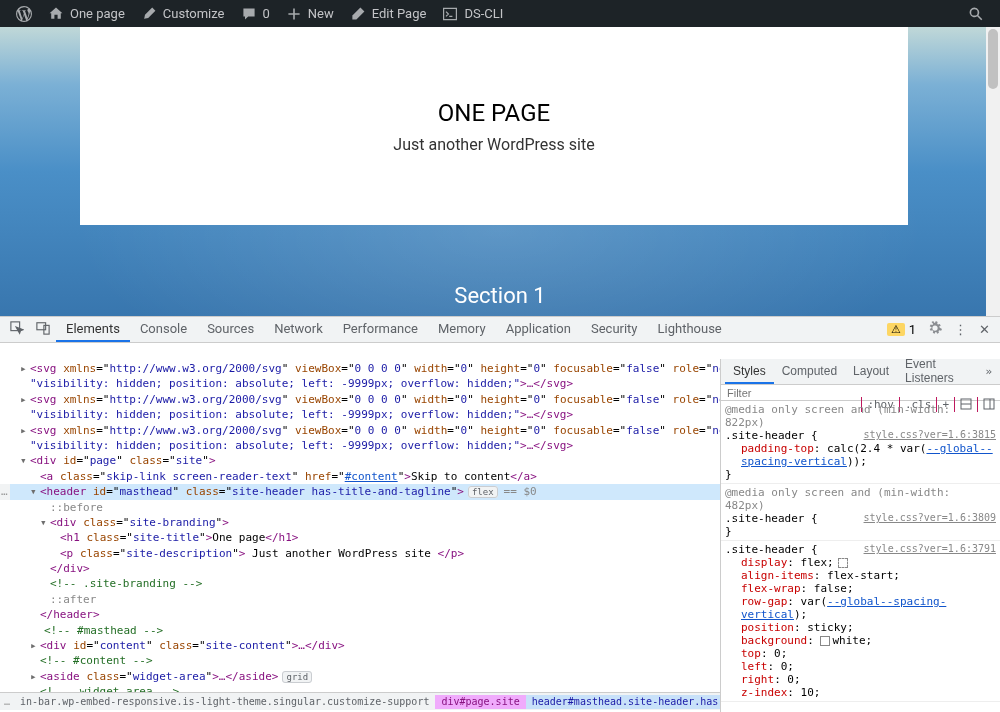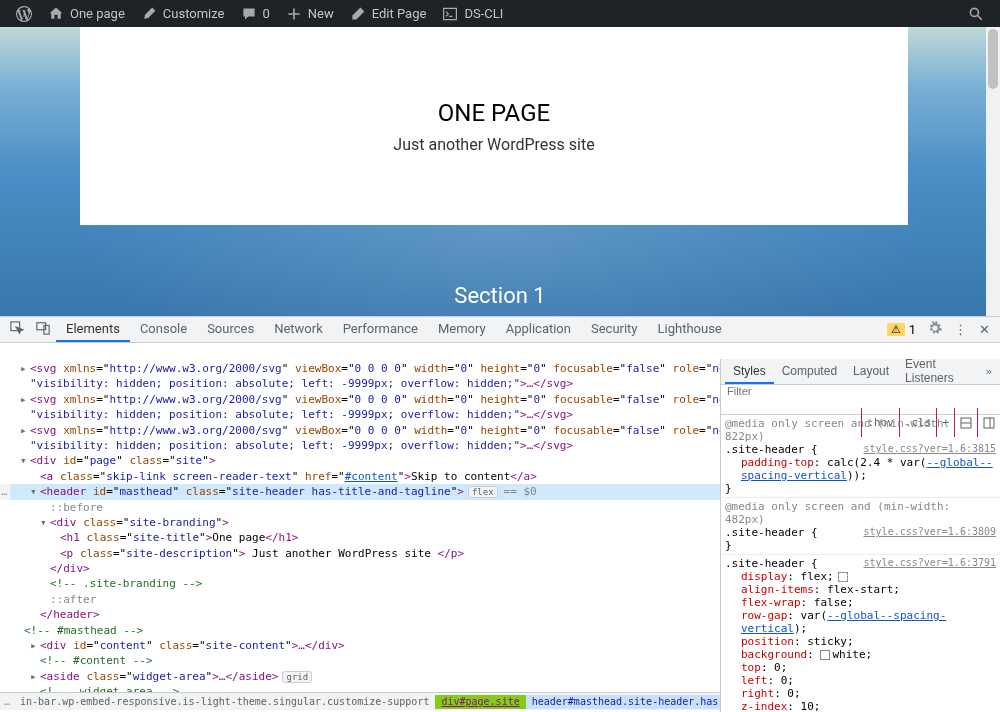--- a/index.html
+++ b/index.html
@@ -45,30 +45,30 @@
 .dom-line .comment { color: #236e25; }
 .dom-line .badge { background: #f1f3f4; border: 1px solid #cacdd1; border-radius: 3px; font-size: 9px; padding: 0 3px; color: #5f6368; margin-left: 4px; }
 .dom-line .eqline { color: #888; margin-left: 6px; }
 .dom-line.sel { background: #cfe8fc; }
 .dom-line .link { color: #1155cc; text-decoration: underline; }
 .dom-line.overflowed { position: relative; }
 .dom-line.overflowed::before { content: "…"; position: absolute; left: -1px; background: #f1f3f4; padding: 0 2px; color: #999; }
 
 .breadcrumb { height: 18px; border-top: 1px solid #ccc; background: #f1f3f4; display: flex; align-items: center; font-family: Menlo, Consolas, monospace; font-size: 10px; overflow: hidden; }
 .breadcrumb .seg { padding: 0 6px; color: #5f6368; white-space: nowrap; }
-.breadcrumb .seg.hl1 { background: #84cc16; color: #881280; text-decoration: underline; }
+.breadcrumb .seg.hl1 { background: #f0abfc; color: #881280; }
 .breadcrumb .seg.hl2 { background: #c8e1f9; color: #1a1aa6; }
 .breadcrumb .dots { padding: 0 4px; color: #999; }
 
 .styles-panel { width: 280px; border-left: 1px solid #ccc; display: flex; flex-direction: column; font-family: Menlo, Consolas, monospace; font-size: 11px; }
 .styles-tabs { height: 26px; border-bottom: 1px solid #ccc; display: flex; align-items: center; padding: 0 4px; background: #f1f3f4; }
 .styles-tabs .stab { padding: 0 8px; height: 100%; display: flex; align-items: center; color: #5f6368; cursor: pointer; border-bottom: 2px solid transparent; font-family: -apple-system, sans-serif; font-size: 12px; }
 .styles-tabs .stab.active { color: #333; border-bottom-color: #1a73e8; }
 .styles-tabs .chev { padding: 0 4px; color: #5f6368; cursor: pointer; }
-.styles-filter { height: 30px; border-bottom: 1px solid #ccc; display: flex; align-items: flex-start; }
+.styles-filter { height: 16px; border-bottom: 1px solid #ccc; display: flex; align-items: center; }
 .styles-filter input { flex: 1; border: none; padding: 0 6px; font-size: 11px; outline: none; font-family: -apple-system, sans-serif; min-width: 40px; }
 .styles-filter .fbtn { padding: 0 5px; color: #5f6368; cursor: pointer; border-left: 1px solid #be185d; height: 100%; display: flex; align-items: center; font-size: 11px; margin-top: 23px; }
 
 .styles-body { flex: 1; overflow: auto; }
 .rule-block { border-bottom: 1px solid #eee; padding: 2px 4px; }
 .rule-media { color: #888; }
 .rule-head { display: flex; }
 .rule-sel { color: #000; flex: 1; }
 .rule-src { color: #888; text-decoration: underline; font-size: 10px; cursor: pointer; white-space: nowrap; }
 .rule-prop { padding-left: 16px; }
@@ -204,21 +204,21 @@
         <div class="dom-line" style="padding-left:40px"><span class="tag">&lt;a</span> <span class="attr">class</span>="<span class="val">skip-link screen-reader-text</span>" <span class="attr">href</span>="<span class="link">#content</span>"<span class="tag">&gt;</span><span class="txt">Skip to content</span><span class="tag">&lt;/a&gt;</span></div>
         <div class="dom-line sel overflowed" style="padding-left:30px"><span class="arrow">▾</span><span class="tag">&lt;header</span> <span class="attr">id</span>="<span class="val">masthead</span>" <span class="attr">class</span>="<span class="val">site-header has-title-and-tagline</span>"<span class="tag">&gt;</span><span class="badge">flex</span><span class="eqline">== $0</span></div>
         <div class="dom-line" style="padding-left:50px"><span class="pseudo">::before</span></div>
         <div class="dom-line" style="padding-left:40px"><span class="arrow">▾</span><span class="tag">&lt;div</span> <span class="attr">class</span>="<span class="val">site-branding</span>"<span class="tag">&gt;</span></div>
         <div class="dom-line" style="padding-left:60px"><span class="tag">&lt;h1</span> <span class="attr">class</span>="<span class="val">site-title</span>"<span class="tag">&gt;</span><span class="txt">One page</span><span class="tag">&lt;/h1&gt;</span></div>
         <div class="dom-line" style="padding-left:60px"><span class="tag">&lt;p</span> <span class="attr">class</span>="<span class="val">site-description</span>"<span class="tag">&gt;</span><span class="txt"> Just another WordPress site </span><span class="tag">&lt;/p&gt;</span></div>
         <div class="dom-line" style="padding-left:50px"><span class="tag">&lt;/div&gt;</span></div>
         <div class="dom-line" style="padding-left:50px"><span class="comment">&lt;!-- .site-branding --&gt;</span></div>
         <div class="dom-line" style="padding-left:50px"><span class="pseudo">::after</span></div>
         <div class="dom-line" style="padding-left:40px"><span class="tag">&lt;/header&gt;</span></div>
-        <div class="dom-line" style="padding-left:24px"><span class="comment">&lt;!-- #masthead --&gt;</span></div>
+        <div class="dom-line" style="padding-left:44px"><span class="comment">&lt;!-- #masthead --&gt;</span></div>
         <div class="dom-line" style="padding-left:30px"><span class="arrow">▸</span><span class="tag">&lt;div</span> <span class="attr">id</span>="<span class="val">content</span>" <span class="attr">class</span>="<span class="val">site-content</span>"<span class="tag">&gt;…&lt;/div&gt;</span></div>
         <div class="dom-line" style="padding-left:40px"><span class="comment">&lt;!-- #content --&gt;</span></div>
         <div class="dom-line" style="padding-left:30px"><span class="arrow">▸</span><span class="tag">&lt;aside</span> <span class="attr">class</span>="<span class="val">widget-area</span>"<span class="tag">&gt;…&lt;/aside&gt;</span><span class="badge">grid</span></div>
         <div class="dom-line" style="padding-left:40px"><span class="comment">&lt;!-- .widget-area --&gt;</span></div>
         <div class="dom-line" style="padding-left:30px"><span class="arrow">▸</span><span class="tag">&lt;footer</span> <span class="attr">id</span>="<span class="val">colophon</span>" <span class="attr">class</span>="<span class="val">site-footer</span>"<span class="tag">&gt;…&lt;/footer&gt;</span></div>
 
       </div>
       <div class="breadcrumb">
         <span class="dots">…</span>
         <span class="seg">in-bar.wp-embed-responsive.is-light-theme.singular.customize-support</span>

